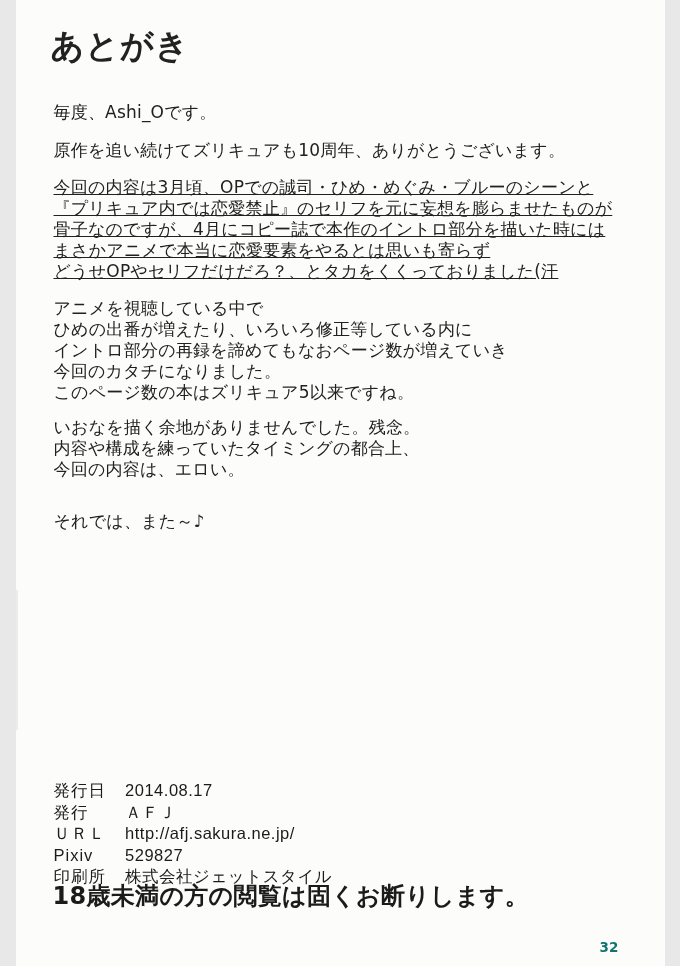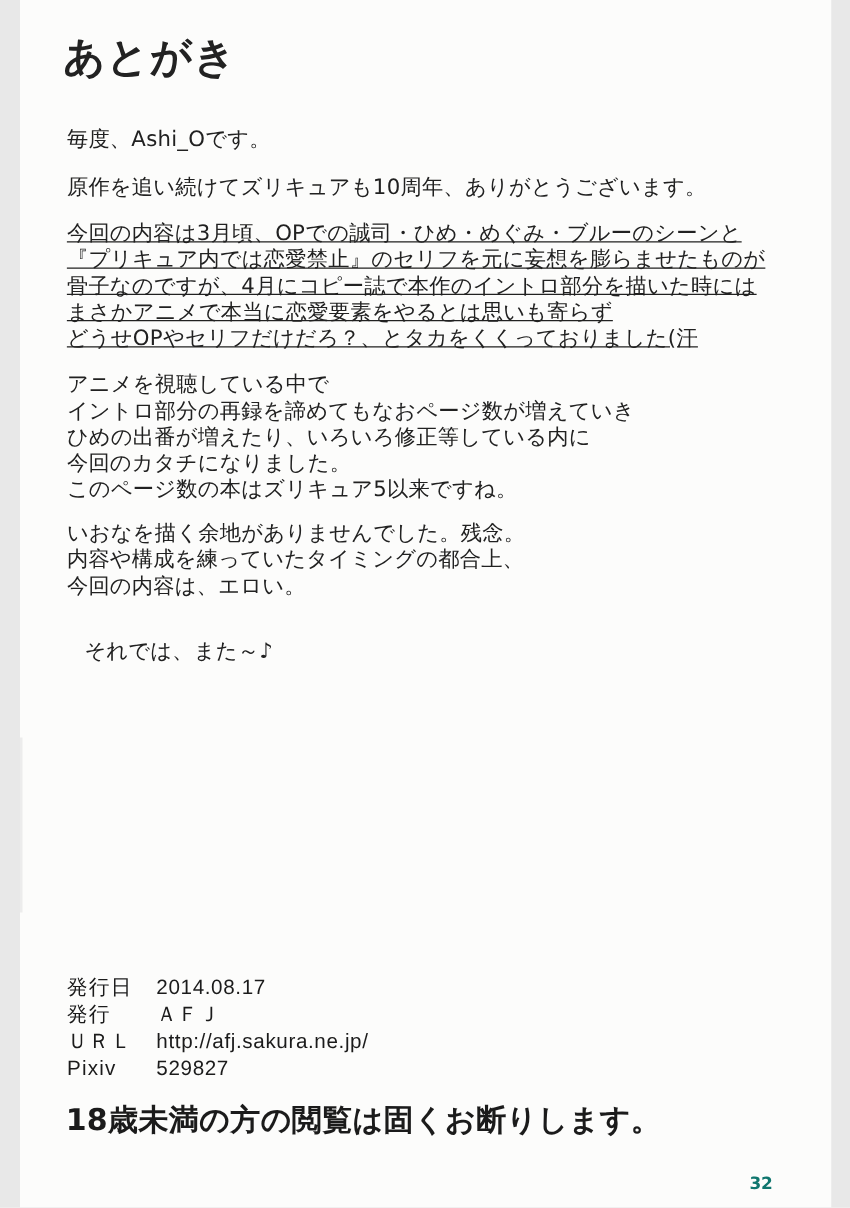--- a/index.html
+++ b/index.html
@@ -37,21 +37,21 @@
     letter-spacing: 0.2px;
     color: #212121;
     white-space: nowrap;
   }
   .para .line { min-height: 21px; }
   .greeting   { top: 102px; }
   .thanks     { top: 140px; }
   .para-origin{ top: 177px; text-decoration: underline; }
   .para-anime { top: 298px; }
   .para-regret{ top: 417px; }
-  .closing    { top: 511px; margin-left: 14px; }
+  .closing    { top: 511px; }
   .colophon {
     position: absolute;
     left: 38px;
     top: 780px;
     font-family: Liberation Sans, sans-serif;
     font-size: 16.5px;
     line-height: 21.5px;
     color: #1b1b1b;
   }
   .colophon-row { white-space: nowrap; }
@@ -104,22 +104,22 @@
   <div class="para para-origin">
     <div class="line">今回の内容は3月頃、OPでの誠司・ひめ・めぐみ・ブルーのシーンと</div>
     <div class="line">『プリキュア内では恋愛禁止』のセリフを元に妄想を膨らませたものが</div>
     <div class="line">骨子なのですが、4月にコピー誌で本作のイントロ部分を描いた時には</div>
     <div class="line">まさかアニメで本当に恋愛要素をやるとは思いも寄らず</div>
     <div class="line">どうせOPやセリフだけだろ？、とタカをくくっておりました(汗</div>
   </div>
 
   <div class="para para-anime">
     <div class="line">アニメを視聴している中で</div>
+    <div class="line">ひめの出番が増えたり、いろいろ修正等している内に</div>
     <div class="line">イントロ部分の再録を諦めてもなおページ数が増えていき</div>
-    <div class="line">ひめの出番が増えたり、いろいろ修正等している内に</div>
     <div class="line">今回のカタチになりました。</div>
     <div class="line">このページ数の本はズリキュア5以来ですね。</div>
   </div>
 
   <div class="para para-regret">
     <div class="line">いおなを描く余地がありませんでした。残念。</div>
     <div class="line">内容や構成を練っていたタイミングの都合上、</div>
     <div class="line">今回の内容は、エロい。</div>
   </div>
 
@@ -135,20 +135,24 @@
       <span class="colophon-value">ＡＦＪ</span>
     </div>
     <div class="colophon-row">
       <span class="colophon-label">ＵＲＬ</span>
       <span class="colophon-value">http://afj.sakura.ne.jp/</span>
     </div>
     <div class="colophon-row">
       <span class="colophon-label">Pixiv</span>
       <span class="colophon-value">529827</span>
     </div>
+    <div class="colophon-row">
+      <span class="colophon-label">印刷所</span>
+      <span class="colophon-value">株式会社ジェットスタイル</span>
+    </div>
   </div>
 
   <div class="age-notice">18歳未満の方の閲覧は固くお断りします。</div>
 
   <div class="page-number">32</div>
 
   <div class="scan-edge"></div>
 
 </div>
 

